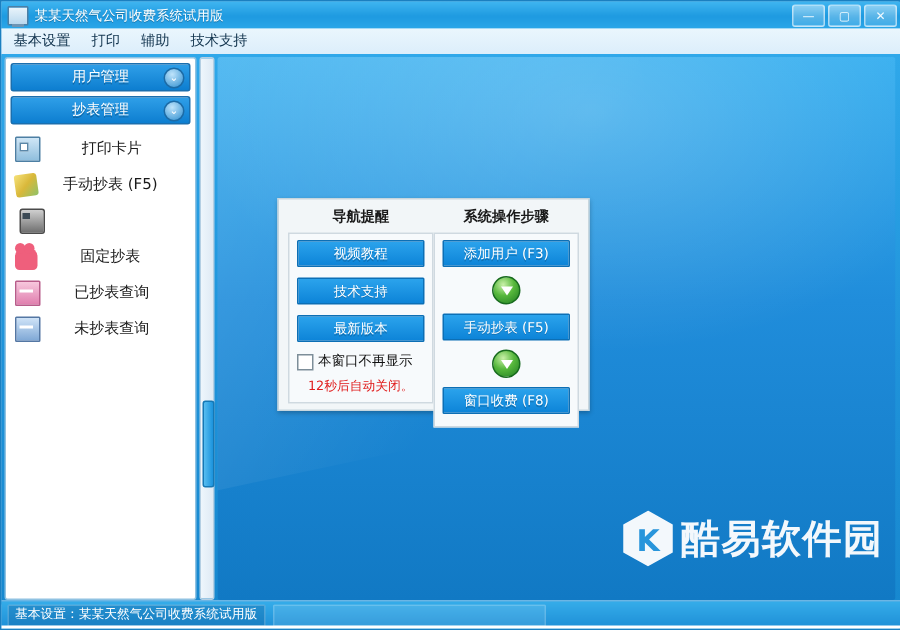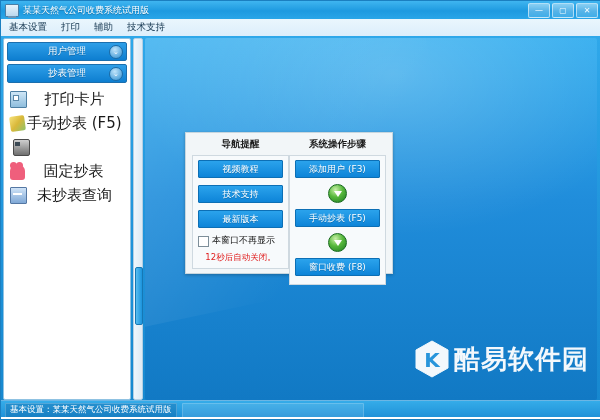--- a/index.html
+++ b/index.html
@@ -113,21 +113,21 @@
     height: 24px;
     display: flex; align-items: center;
     padding-left: 6px;
   }
   .side-item .si-icon {
     width: 15px; height: 15px; flex: none; margin-right: 2px;
     position: relative;
   }
   .side-item .si-label {
     flex: 1; text-align: center;
-    font-size: 15px; color: #1a1a1a; white-space: nowrap;
+    font-size: 10px; color: #1a1a1a; white-space: nowrap;
     padding-right: 10px;
   }
 
   
   .ic-card { background: linear-gradient(180deg,#cfe6f6,#8fbedd); border:1px solid #4d7fa3; border-radius:1px; }
   .ic-card::after{content:"";position:absolute;left:2px;top:3px;width:4px;height:4px;background:#fff;border:1px solid #5a87a8;}
   .ic-pencil { background: linear-gradient(135deg,#f6e27a 0%, #d9b83a 50%, #8ec26a 100%); border-radius:2px; transform: rotate(-8deg); }
   .ic-device { background: linear-gradient(180deg,#cfcfcf,#6f6f6f); border:1px solid #4a4a4a; border-radius:2px; width:9px; margin-left:3px;}
   .ic-device::after{content:"";position:absolute;left:1px;top:2px;width:5px;height:4px;background:#3c4a55;}
   .ic-plant { background: linear-gradient(135deg,#9fe08a,#2f9c3c); border-radius:2px 6px 2px 6px; }
@@ -344,20 +344,24 @@
         <div class="side-item">
           <span class="si-icon ic-device"></span>
         </div>
 
 
         <div class="side-item">
           <span class="si-icon ic-heart"></span>
           <span class="si-label">固定抄表</span>
         </div>
 
+        <div class="side-item">
+          <span class="si-icon ic-pink"></span>
+          <span class="si-label">已抄表查询</span>
+        </div>
 
         <div class="side-item">
           <span class="si-icon ic-blue"></span>
           <span class="si-label">未抄表查询</span>
         </div>
 
       </div>
     </div>
 
     <div class="splitter">

